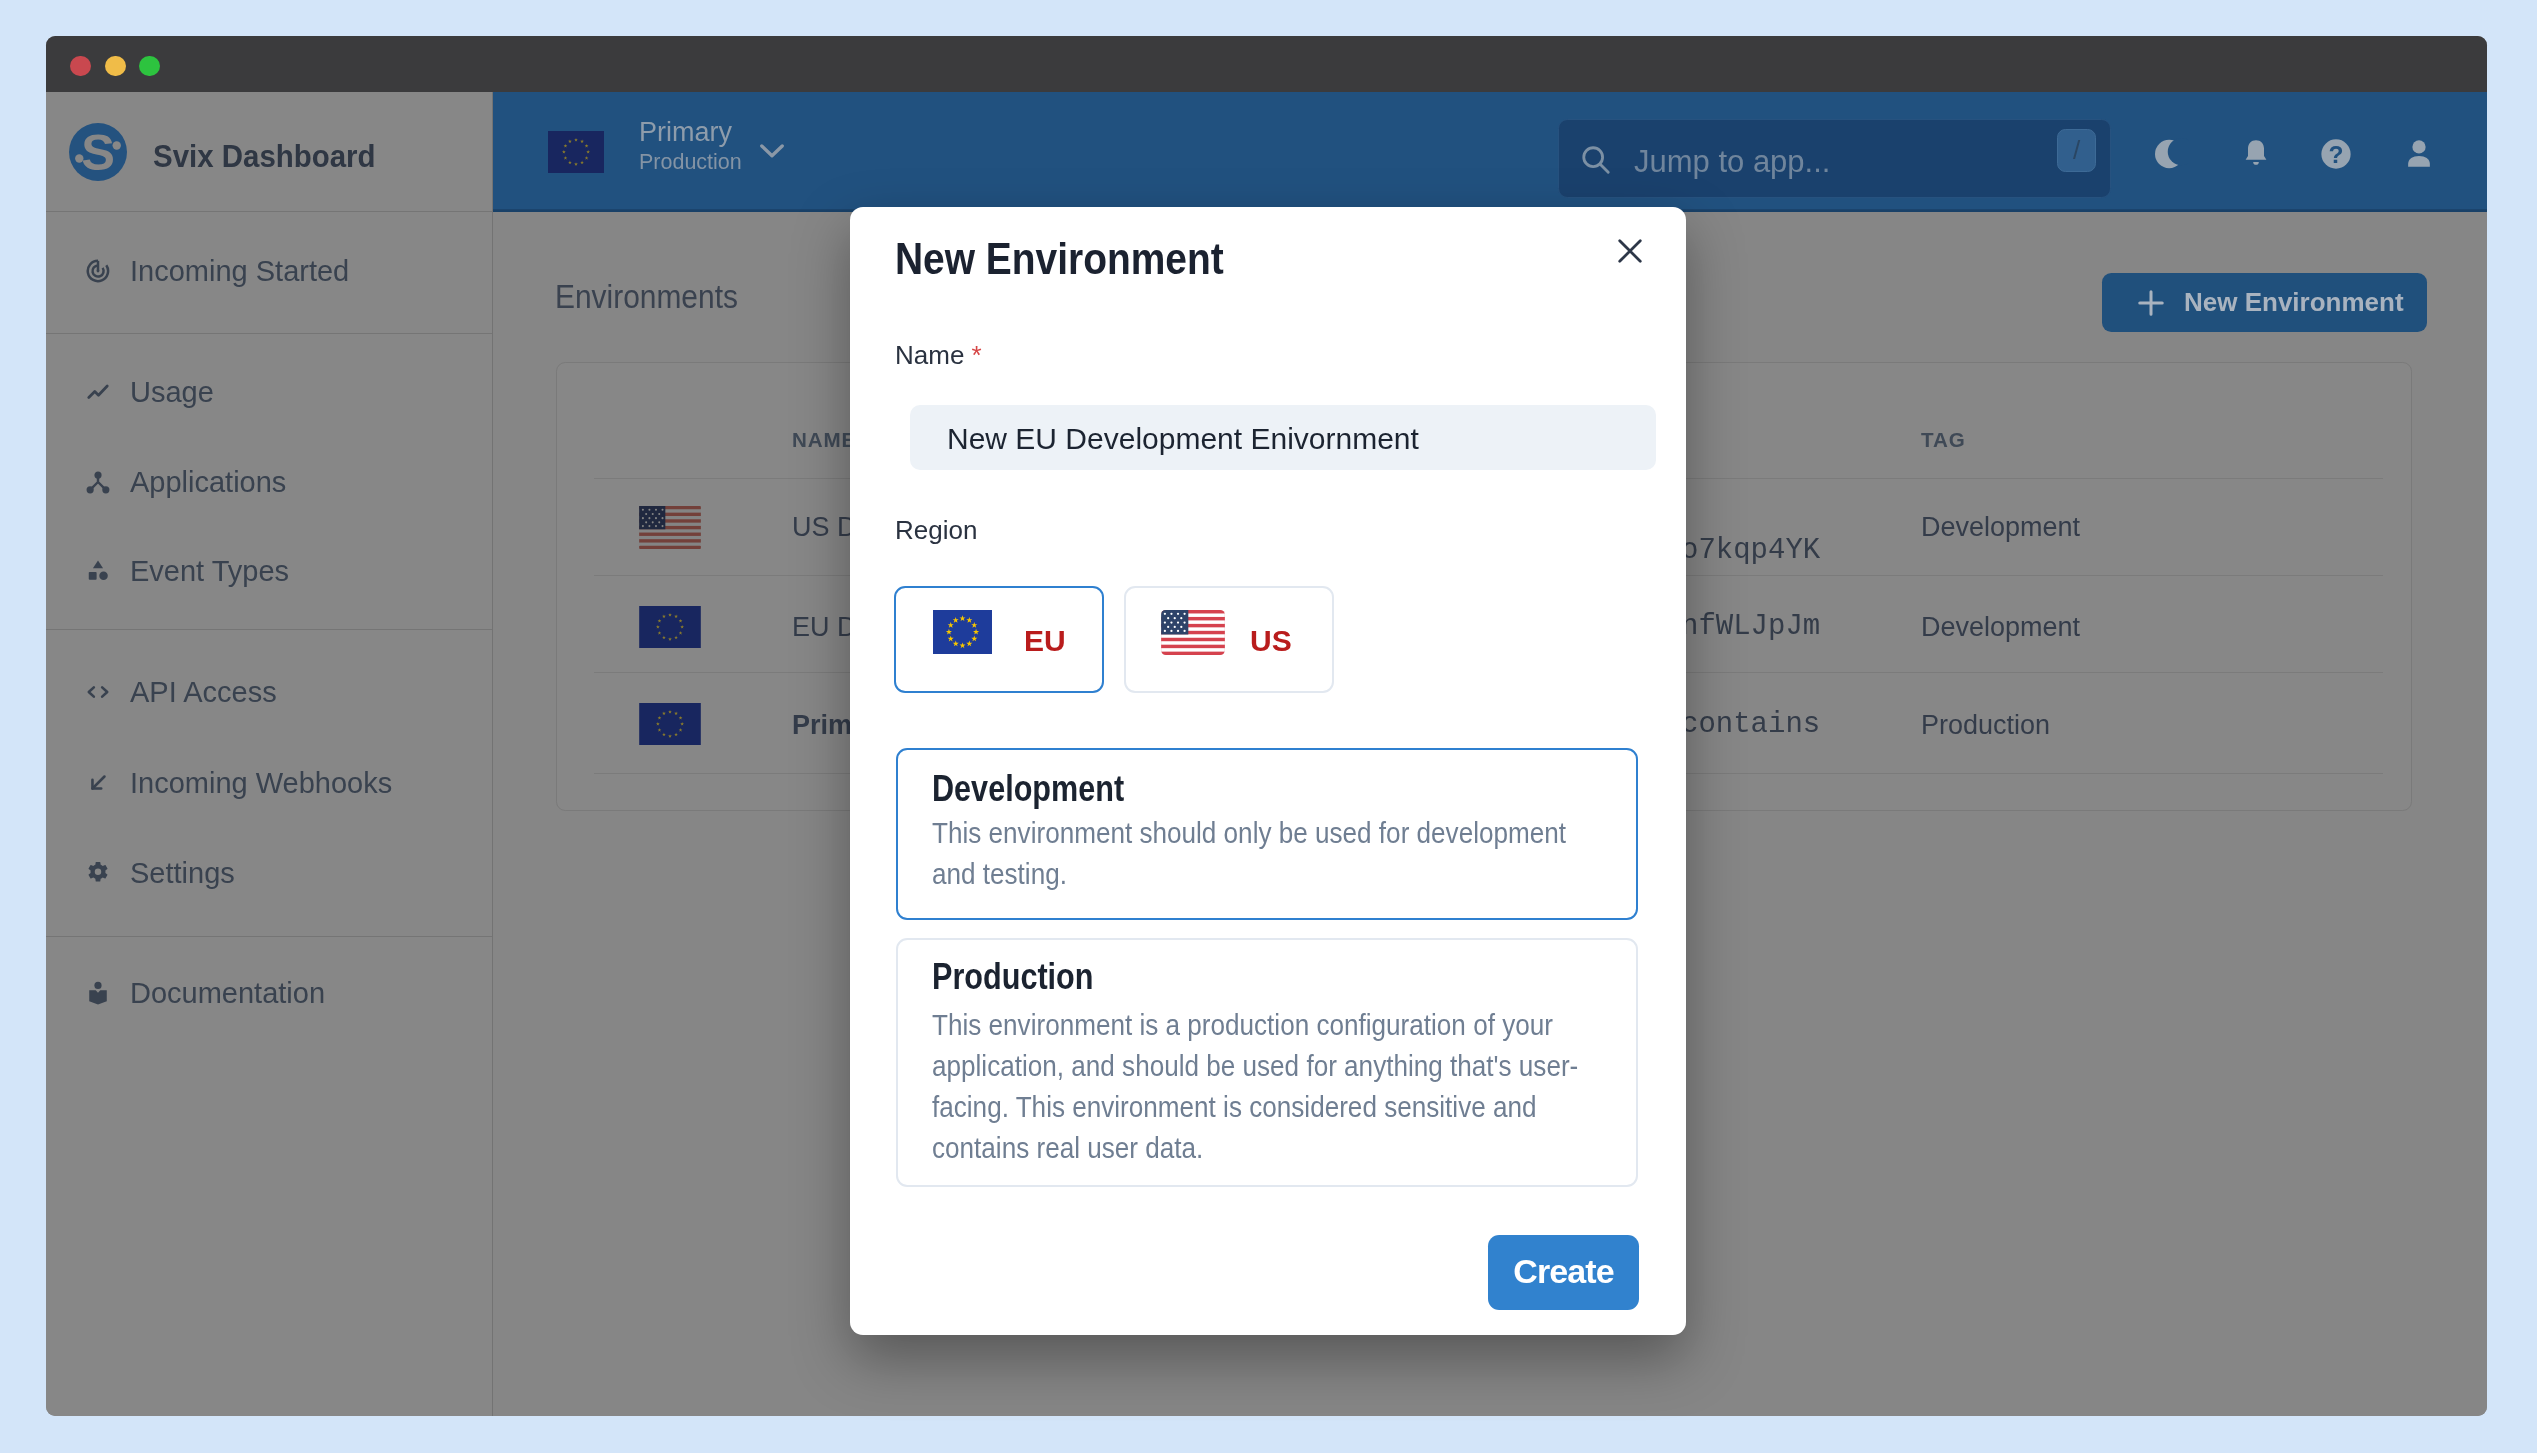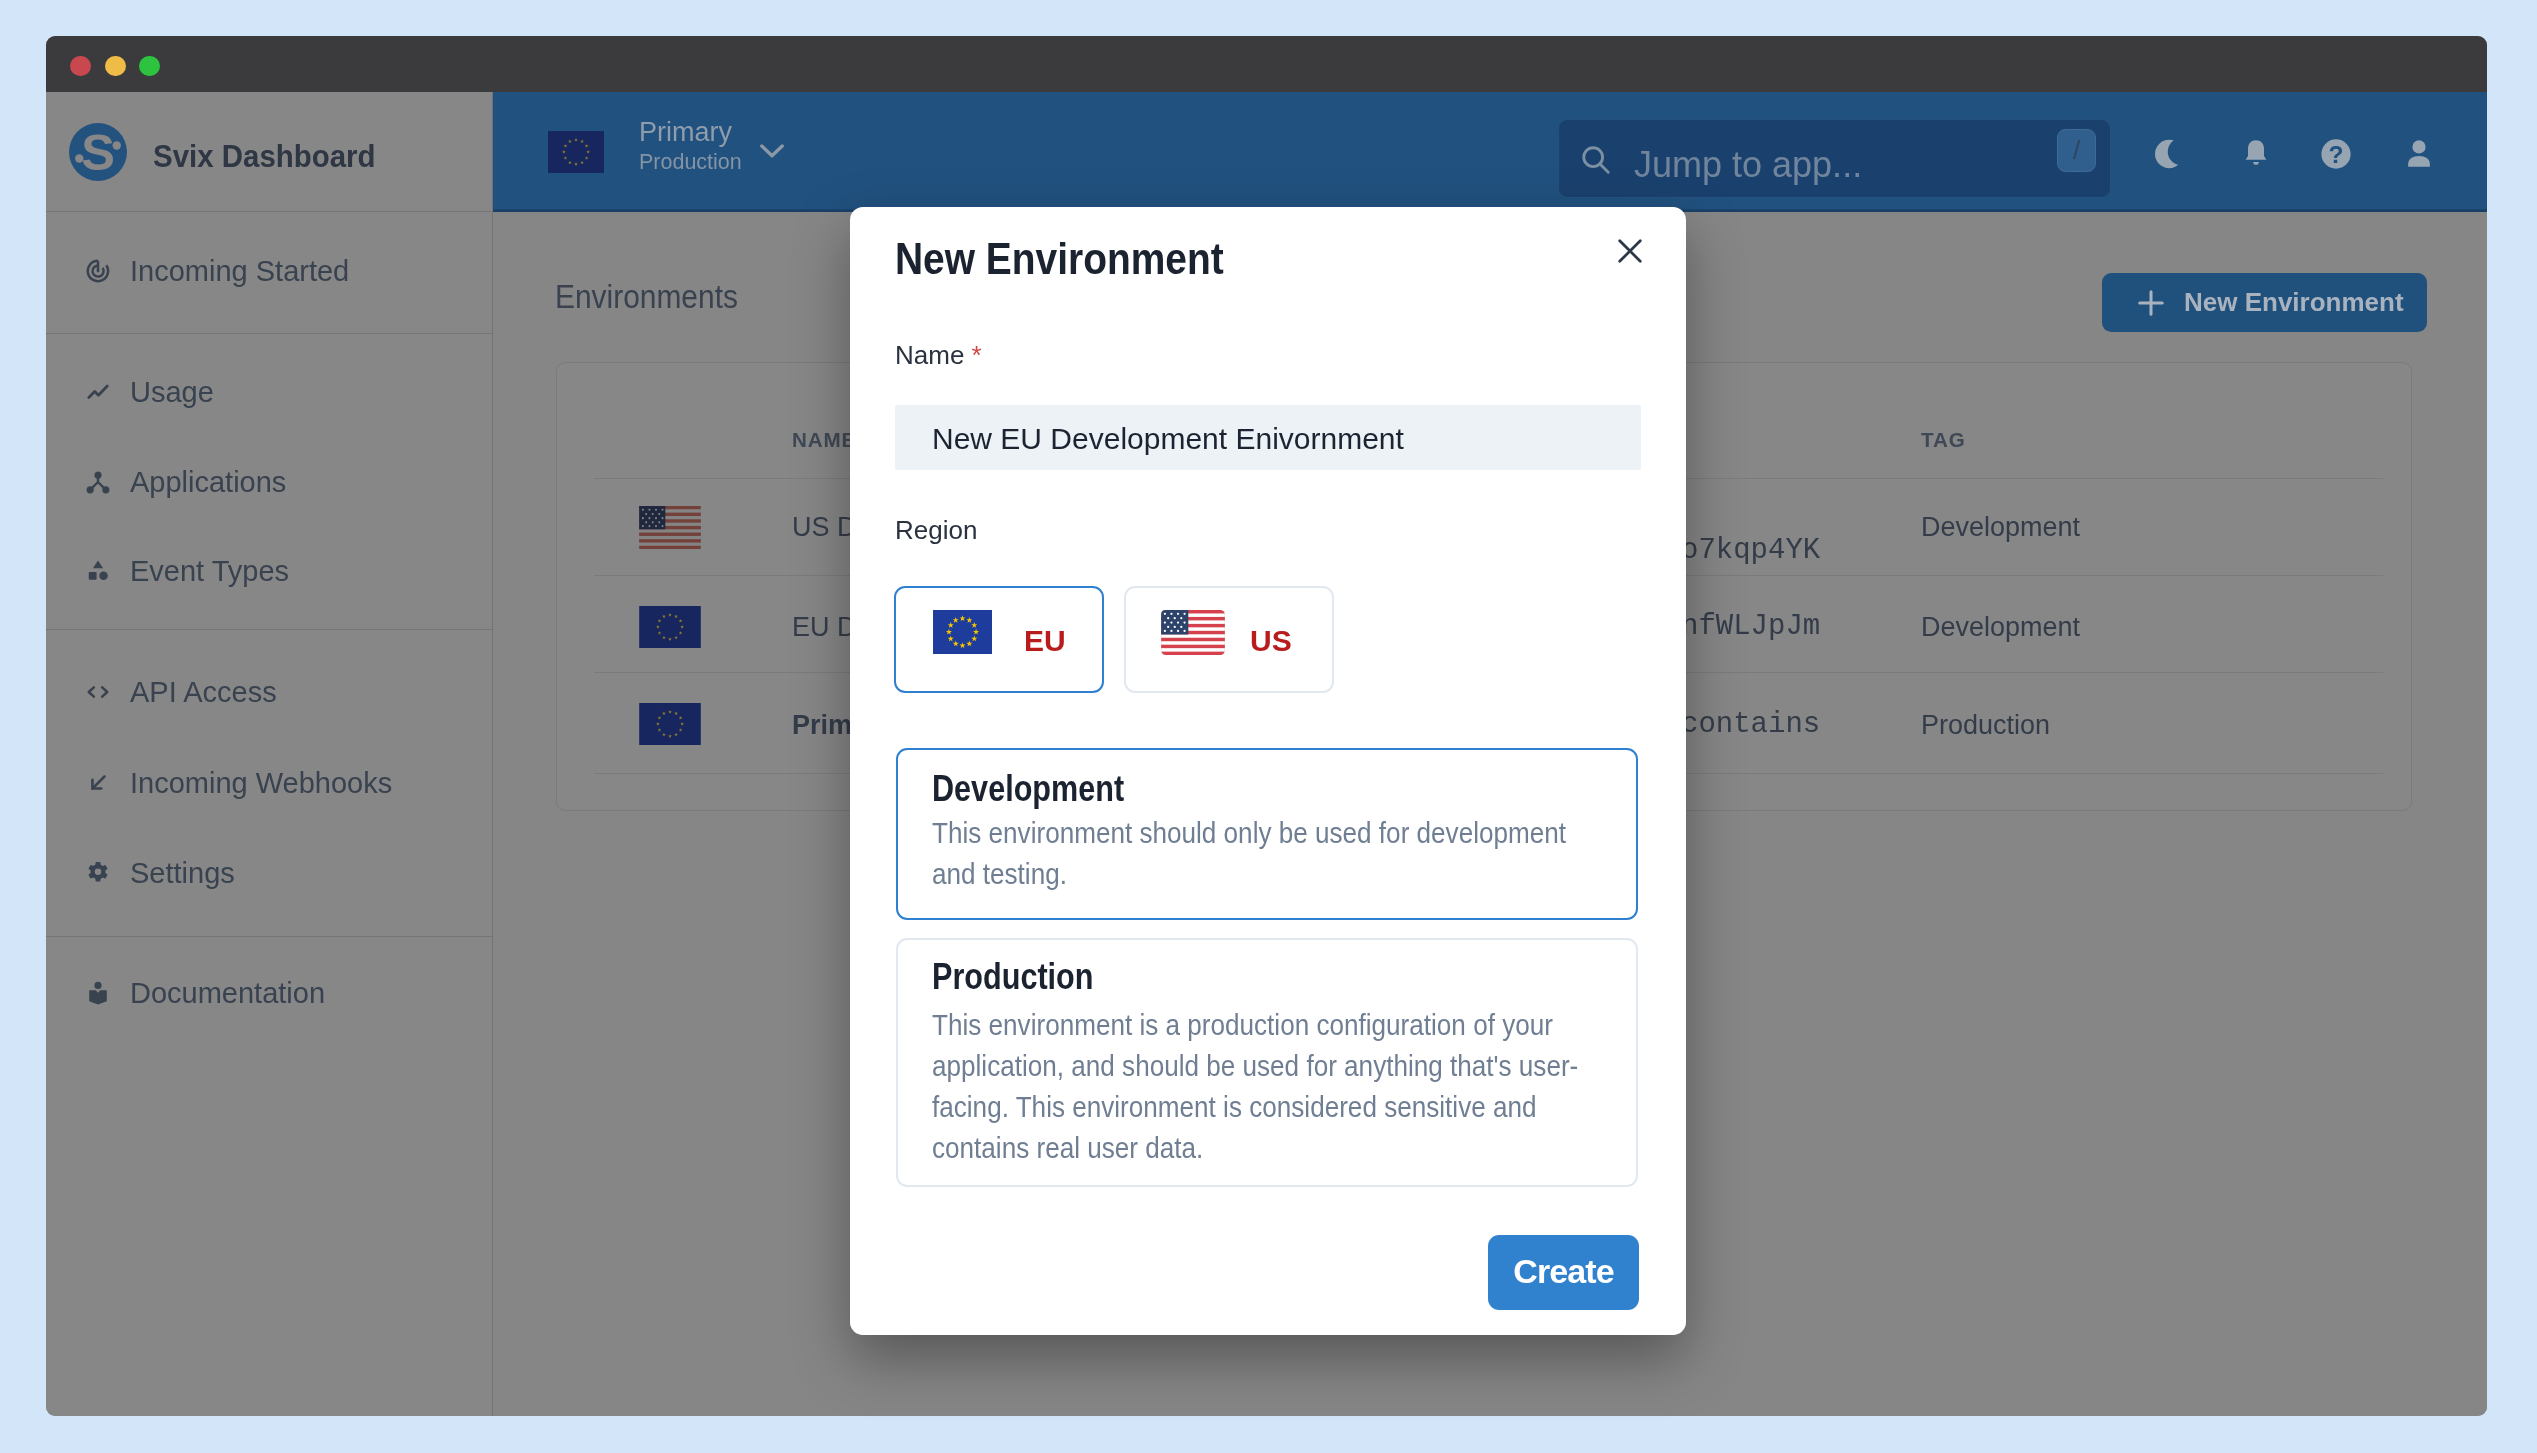--- a/index.html
+++ b/index.html
@@ -20,42 +20,42 @@
   .navitem .tx { position:absolute; left:84px; top:50%; margin-top:-16px; font-size:29px; color:#39424f; white-space:nowrap; }
   .sdiv { position:absolute; left:0; width:100%; height:0.9px; background:#757575; }
 
   
   #euflagnav { position:absolute; left:55px; top:39px; width:56px; height:42px; }
   #primary { position:absolute; left:146px; top:25px; font-size:27px; color:#8e9cab; }
   #production { position:absolute; left:146px; top:58px; font-size:21.5px; color:#8494a5; }
   #chev { position:absolute; left:266px; top:51px; }
   #search { position:absolute; left:1065px; top:27px; width:553px; height:79px; background:#1a416d; border:0.9px solid #27527f; border-radius:9.3px; }
   #search .mag { position:absolute; left:20.6px; top:24px; }
-  #search .ph { position:absolute; left:75px; top:24px; font-size:36px; color:#70859c; }
+  #search .ph { position:absolute; left:75px; top:24px; font-size:31px; color:#70859c; }
   #slash { position:absolute; left:498px; top:9.3px; width:39px; height:43px; background:#315f8d; border:0.9px solid #3d6a96; border-radius:8.4px; color:#2a4663; font-size:26px; text-align:center; line-height:41px; }
   .nicon { position:absolute; top:45px; }
 
   
   #envh { position:absolute; left:62px; top:65px; font-size:34px; color:#3a424f; transform:scaleX(0.88); transform-origin:left; }
   #newenvbtn { position:absolute; left:1609px; top:61px; width:325px; height:59px; background:#20507c; border-radius:9.3px; }
   #newenvbtn .t { position:absolute; left:82px; top:14px; font-size:26px; font-weight:600; color:#a9b3bf; white-space:nowrap; }
   #card { position:absolute; left:63px; top:150px; width:1856px; height:449px; background:#878787; border:1.9px solid #7a7a7a; border-radius:9.3px; }
   .cdiv { position:absolute; left:37px; width:1789px; height:0.9px; background:#7b7b7b; }
   .th { position:absolute; top:65px; font-size:20.6px; font-weight:700; letter-spacing:0.9px; color:#3f4956; }
   .cell { position:absolute; font-size:27px; color:#343c4a; white-space:nowrap; line-height:28px; }
   .mono { font-family:"Liberation Mono", monospace; font-size:29px; color:#343c49; position:absolute; line-height:28px; }
   .rflag { position:absolute; left:82px; width:62px; }
 
   
   #modal { position:absolute; left:850px; top:207px; width:836px; height:1128px; background:#ffffff; border-radius:13px; box-shadow:0 23.4px 56px rgba(0,0,0,0.35); }
   #mtitle { position:absolute; left:45px; top:26px; font-size:45px; line-height:52px; font-weight:700; color:#1b2230; transform:scaleX(0.865); transform-origin:left; white-space:nowrap; }
   #mclose { position:absolute; left:766px; top:30px; width:28px; height:28px; }
   .mlabel { position:absolute; left:45px; font-size:26px; font-weight:500; color:#2a3240; }
   .req { color:#d64545; }
-  #minput { position:absolute; left:45px; top:198px; width:746px; height:65px; background:#edf2f7; border-radius:2px; }
+  #minput { position:absolute; left:60px; top:198px; width:746px; height:65px; background:#edf2f7; border-radius:10px; }
   #minput .t { position:absolute; left:37px; top:17px; font-size:30px; color:#1c2431; }
   .regbtn { position:absolute; top:379px; width:210px; height:107px; border-radius:11.2px; background:#fff; }
   .regbtn .lbl { position:absolute; font-size:30px; font-weight:700; color:#b91c1c; top:36px; }
   #eubtn { left:44px; border:2.8px solid #2f80d0; }
   #usbtn { left:274px; border:2.8px solid #e2e8f0; }
   .envbox { position:absolute; left:46px; width:742px; border-radius:11.2px; background:#fff; }
   #devbox { top:541px; height:172px; border:2.8px solid #2f80d0; }
   #prodbox { top:731px; height:249px; border:2.8px solid #e2e8f0; }
   .envbox h3 { position:absolute; left:34px; font-size:36px; line-height:37px; font-weight:700; color:#1b2330; transform:scaleX(0.85); transform-origin:left; white-space:nowrap; }
   .envbox p { position:absolute; left:34px; font-size:30px; line-height:41px; color:#6f7e92; white-space:nowrap; transform:scaleX(0.87); transform-origin:left; }

